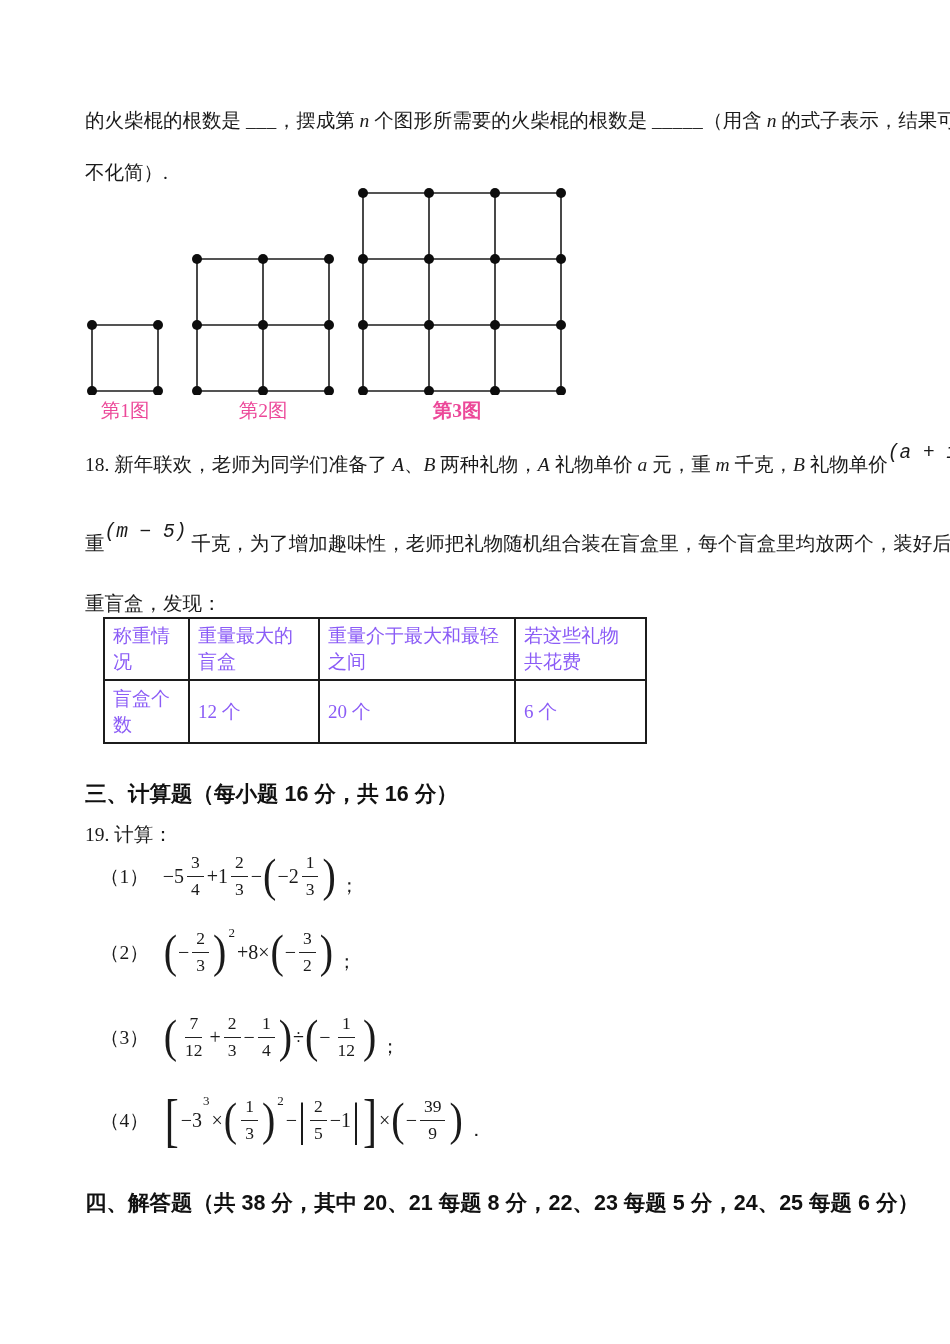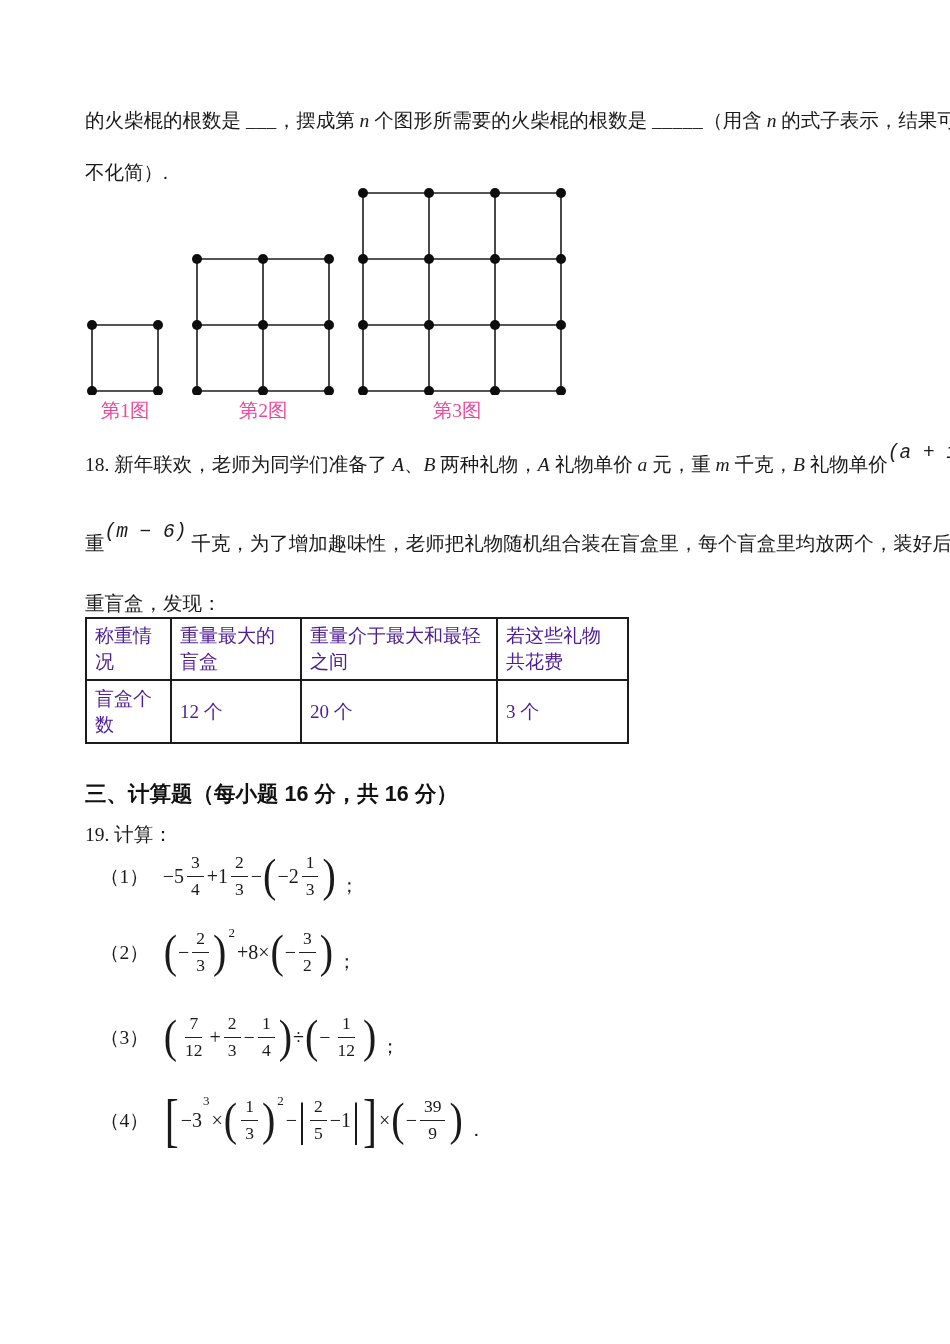--- a/index.html
+++ b/index.html
@@ -36,23 +36,23 @@
   #figures svg{position:absolute;left:0;top:0;}
   #figures svg line{stroke:#1b1b1b;stroke-width:1.6;}
   #figures svg circle{fill:#0d0d0d;}
   .fig-label{
     position:absolute;top:212px;
     transform:translateX(-50%);
     font-size:19.5px;white-space:nowrap;color:#ec4899;
   }
   
   #weigh-table{
-    position:absolute;left:85px;top:617px;
+    position:absolute;left:103px;top:617px;
     border-collapse:collapse;table-layout:fixed;
-    font-size:19px;color:#4c1d95;
+    font-size:19px;color:#8b5cf6;
   }
   #weigh-table td{
     border:2px solid #1c1c1c;
     padding:4px 8px;
     line-height:1.35;
     overflow:hidden;
     word-break:break-all;
   }
   #weigh-table tr.hdr td{vertical-align:top;height:52px;}
   #weigh-table tr.bdy td{vertical-align:middle;height:53px;}
@@ -135,46 +135,46 @@
         <circle cx="344" cy="140" r="5"></circle>
         <circle cx="410" cy="140" r="5"></circle>
         <circle cx="476" cy="140" r="5"></circle>
         <circle cx="278" cy="206" r="5"></circle>
         <circle cx="344" cy="206" r="5"></circle>
         <circle cx="410" cy="206" r="5"></circle>
         <circle cx="476" cy="206" r="5"></circle>
       </svg>
     <div class="fig-label" style="left:40px;">第1图</div>
     <div class="fig-label" style="left:178px;">第2图</div>
-    <div class="fig-label" style="left:372px;">第3图</div>
+    <div class="fig-label" style="left:372px;font-weight:bold;">第3图</div>
   </div>
 
   <div class="line" style="left:85px;top:452px;"><span class="t">18. 新年联欢，老师为同学们准备了 </span><span class="it">A</span><span class="t">、</span><span class="it">B</span><span class="t"> 两种礼物，</span><span class="it">A</span><span class="t"> 礼物单价 </span><span class="it">a</span><span class="t"> 元，重 </span><span class="it">m</span><span class="t"> 千克，</span><span class="it">B</span><span class="t"> 礼物单价</span><span class="supm it">(a + 1)</span><span class="t"> 元，</span></div>
-  <div class="line" style="left:85px;top:531px;"><span class="t">重</span><span class="supm it">(m − 6)</span><span class="t"> 千克，为了增加趣味性，老师把礼物随机组合装在盲盒里，每个盲盒里均放两个，装好后，称</span></div>
+  <div class="line" style="left:85px;top:531px;"><span class="t">重</span><span class="supm it">(m − 5)</span><span class="t"> 千克，为了增加趣味性，老师把礼物随机组合装在盲盒里，每个盲盒里均放两个，装好后，称</span></div>
   <div class="line" style="left:85px;top:591px;"><span class="t">重盲盒，发现：</span></div>
 
   <table id="weigh-table">
     <colgroup>
       <col style="width:85px">
         <col style="width:130px">
         <col style="width:196px">
         <col style="width:131px">
     </colgroup>
     <tbody>
         <tr class="hdr">
       <td>称重情况</td>
       <td>重量最大的盲盒</td>
       <td>重量介于最大和最轻之间</td>
       <td>若这些礼物共花费</td>
     </tr>
     <tr class="bdy">
       <td>盲盒个数</td>
       <td>12 个</td>
       <td>20 个</td>
-      <td>3 个</td>
+      <td>6 个</td>
     </tr>
   </tbody>
     </table>
 
 
   <div class="heading" style="left:85px;top:779px;">三、计算题（每小题 16 分，共 16 分）</div>
 
   <div class="line" style="left:85px;top:822px;">19. 计算：</div>
 
   <div class="expr" style="top:852px;">
@@ -284,14 +284,15 @@
         <span class="t">−</span>
         <span class="frac">
           <span class="num">39</span>
           <span class="den">9</span>
         </span>
         <span class="big">)</span>
         <span class="end">．</span>
       </span>
   </div>
 
+  <div class="heading" style="left:85px;top:1188px;">四、解答题（共 38 分，其中 20、21 每题 8 分，22、23 每题 5 分，24、25 每题 6 分）</div>
 
 </div>
 
 </body></html>

